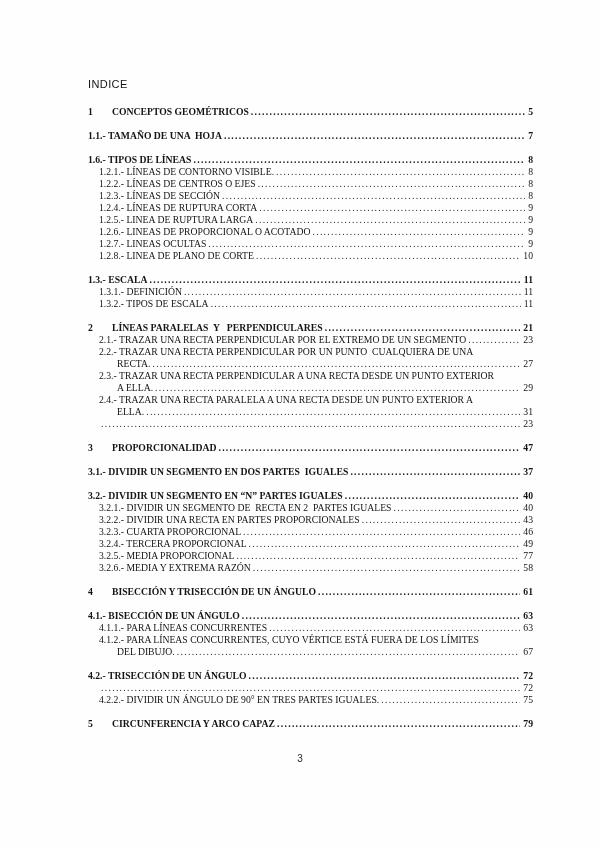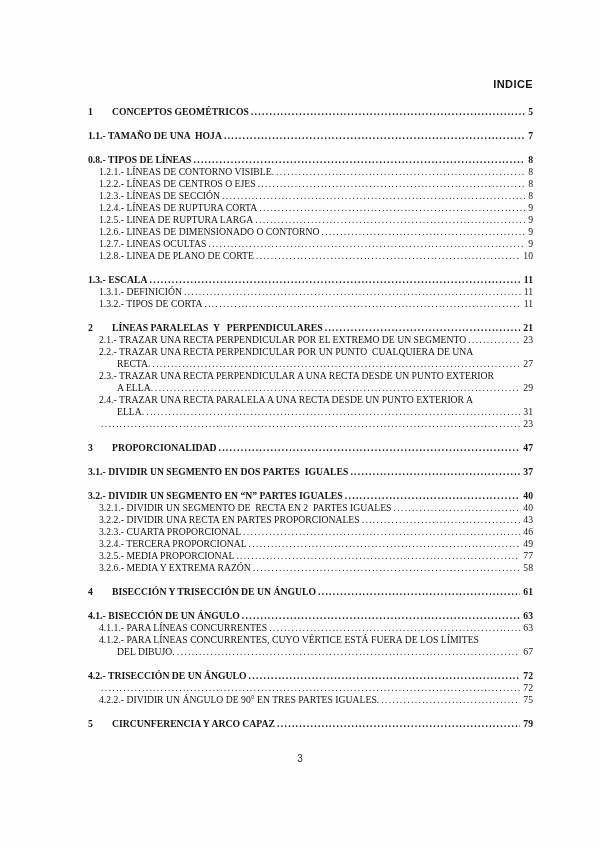--- a/index.html
+++ b/index.html
@@ -16,23 +16,23 @@
     color: #141414;
     font-family: "Liberation Serif", serif;
   }
   .content {
     position: absolute;
     left: 88px;
     top: 78px;
     width: 445px;
   }
   .title {
-    text-align: right;
+    text-align: left;
     font-family: "Liberation Sans", sans-serif;
-    font-weight: bold;
+    font-weight: normal;
     font-size: 11px;
     line-height: 12px;
     letter-spacing: 0.4px;
     margin-bottom: 16px;
   }
   .entry {
     font-size: 9.7px;
     line-height: 12px;
   }
   .entry.gap { margin-top: 12px; }
@@ -93,21 +93,21 @@
         </div>
         <div class="entry section gap">
           <div class="line">
             <span class="label">1.1.- TAMAÑO DE UNA  HOJA</span>
             <span class="dots">....................................................................................................................................................................................................................................................................</span>
             <span class="pnum">7</span>
           </div>
         </div>
         <div class="entry section gap">
           <div class="line">
-            <span class="label">0.8.- TIPOS DE LÍNEAS</span>
+            <span class="label">1.6.- TIPOS DE LÍNEAS</span>
             <span class="dots">....................................................................................................................................................................................................................................................................</span>
             <span class="pnum">8</span>
           </div>
         </div>
         <div class="entry sub">
           <div class="line">
             <span class="label">1.2.1.- LÍNEAS DE CONTORNO VISIBLE.</span>
             <span class="dots">....................................................................................................................................................................................................................................................................</span>
             <span class="pnum">8</span>
           </div>
@@ -135,21 +135,21 @@
         </div>
         <div class="entry sub">
           <div class="line">
             <span class="label">1.2.5.- LINEA DE RUPTURA LARGA</span>
             <span class="dots">....................................................................................................................................................................................................................................................................</span>
             <span class="pnum">9</span>
           </div>
         </div>
         <div class="entry sub">
           <div class="line">
-            <span class="label">1.2.6.- LINEAS DE DIMENSIONADO O CONTORNO</span>
+            <span class="label">1.2.6.- LINEAS DE PROPORCIONAL O ACOTADO</span>
             <span class="dots">....................................................................................................................................................................................................................................................................</span>
             <span class="pnum">9</span>
           </div>
         </div>
         <div class="entry sub">
           <div class="line">
             <span class="label">1.2.7.- LINEAS OCULTAS</span>
             <span class="dots">....................................................................................................................................................................................................................................................................</span>
             <span class="pnum">9</span>
           </div>
@@ -170,21 +170,21 @@
         </div>
         <div class="entry sub">
           <div class="line">
             <span class="label">1.3.1.- DEFINICIÓN</span>
             <span class="dots">....................................................................................................................................................................................................................................................................</span>
             <span class="pnum">11</span>
           </div>
         </div>
         <div class="entry sub">
           <div class="line">
-            <span class="label">1.3.2.- TIPOS DE CORTA</span>
+            <span class="label">1.3.2.- TIPOS DE ESCALA</span>
             <span class="dots">....................................................................................................................................................................................................................................................................</span>
             <span class="pnum">11</span>
           </div>
         </div>
         <div class="entry chapter gap">
           <div class="line">
             <span class="num">2</span>
             <span class="label">LÍNEAS PARALELAS  Y   PERPENDICULARES</span>
             <span class="dots">....................................................................................................................................................................................................................................................................</span>
             <span class="pnum">21</span>

